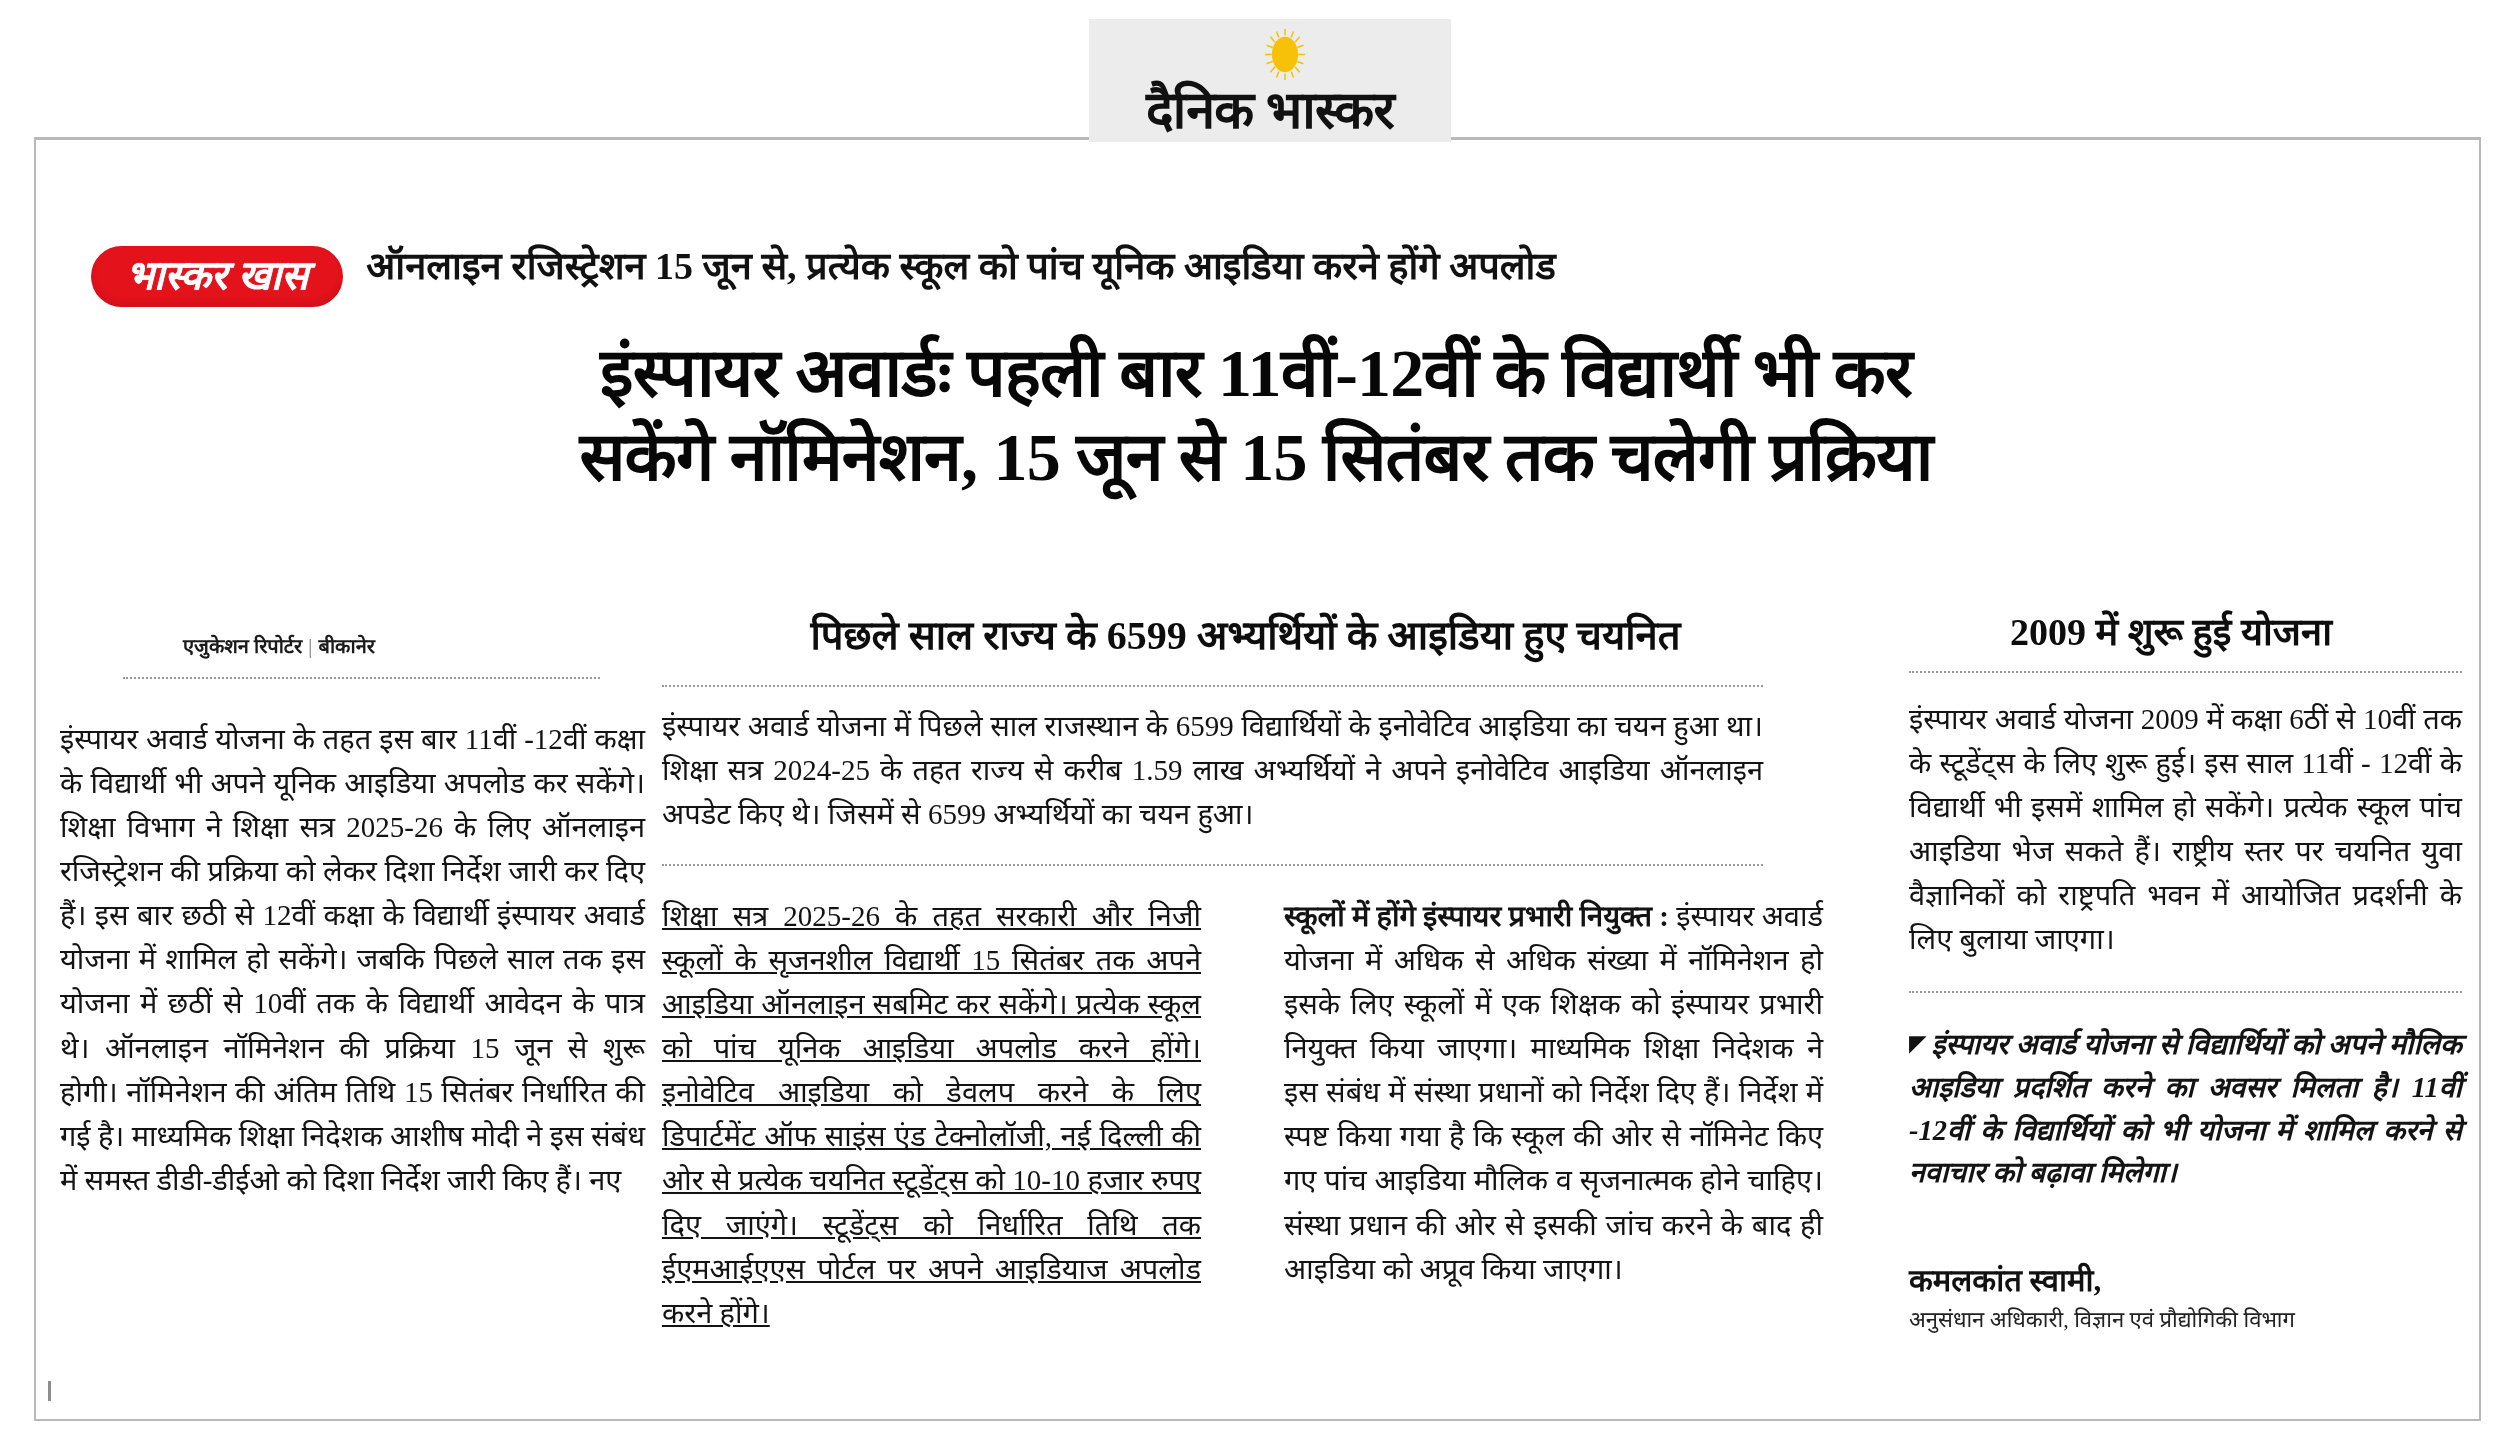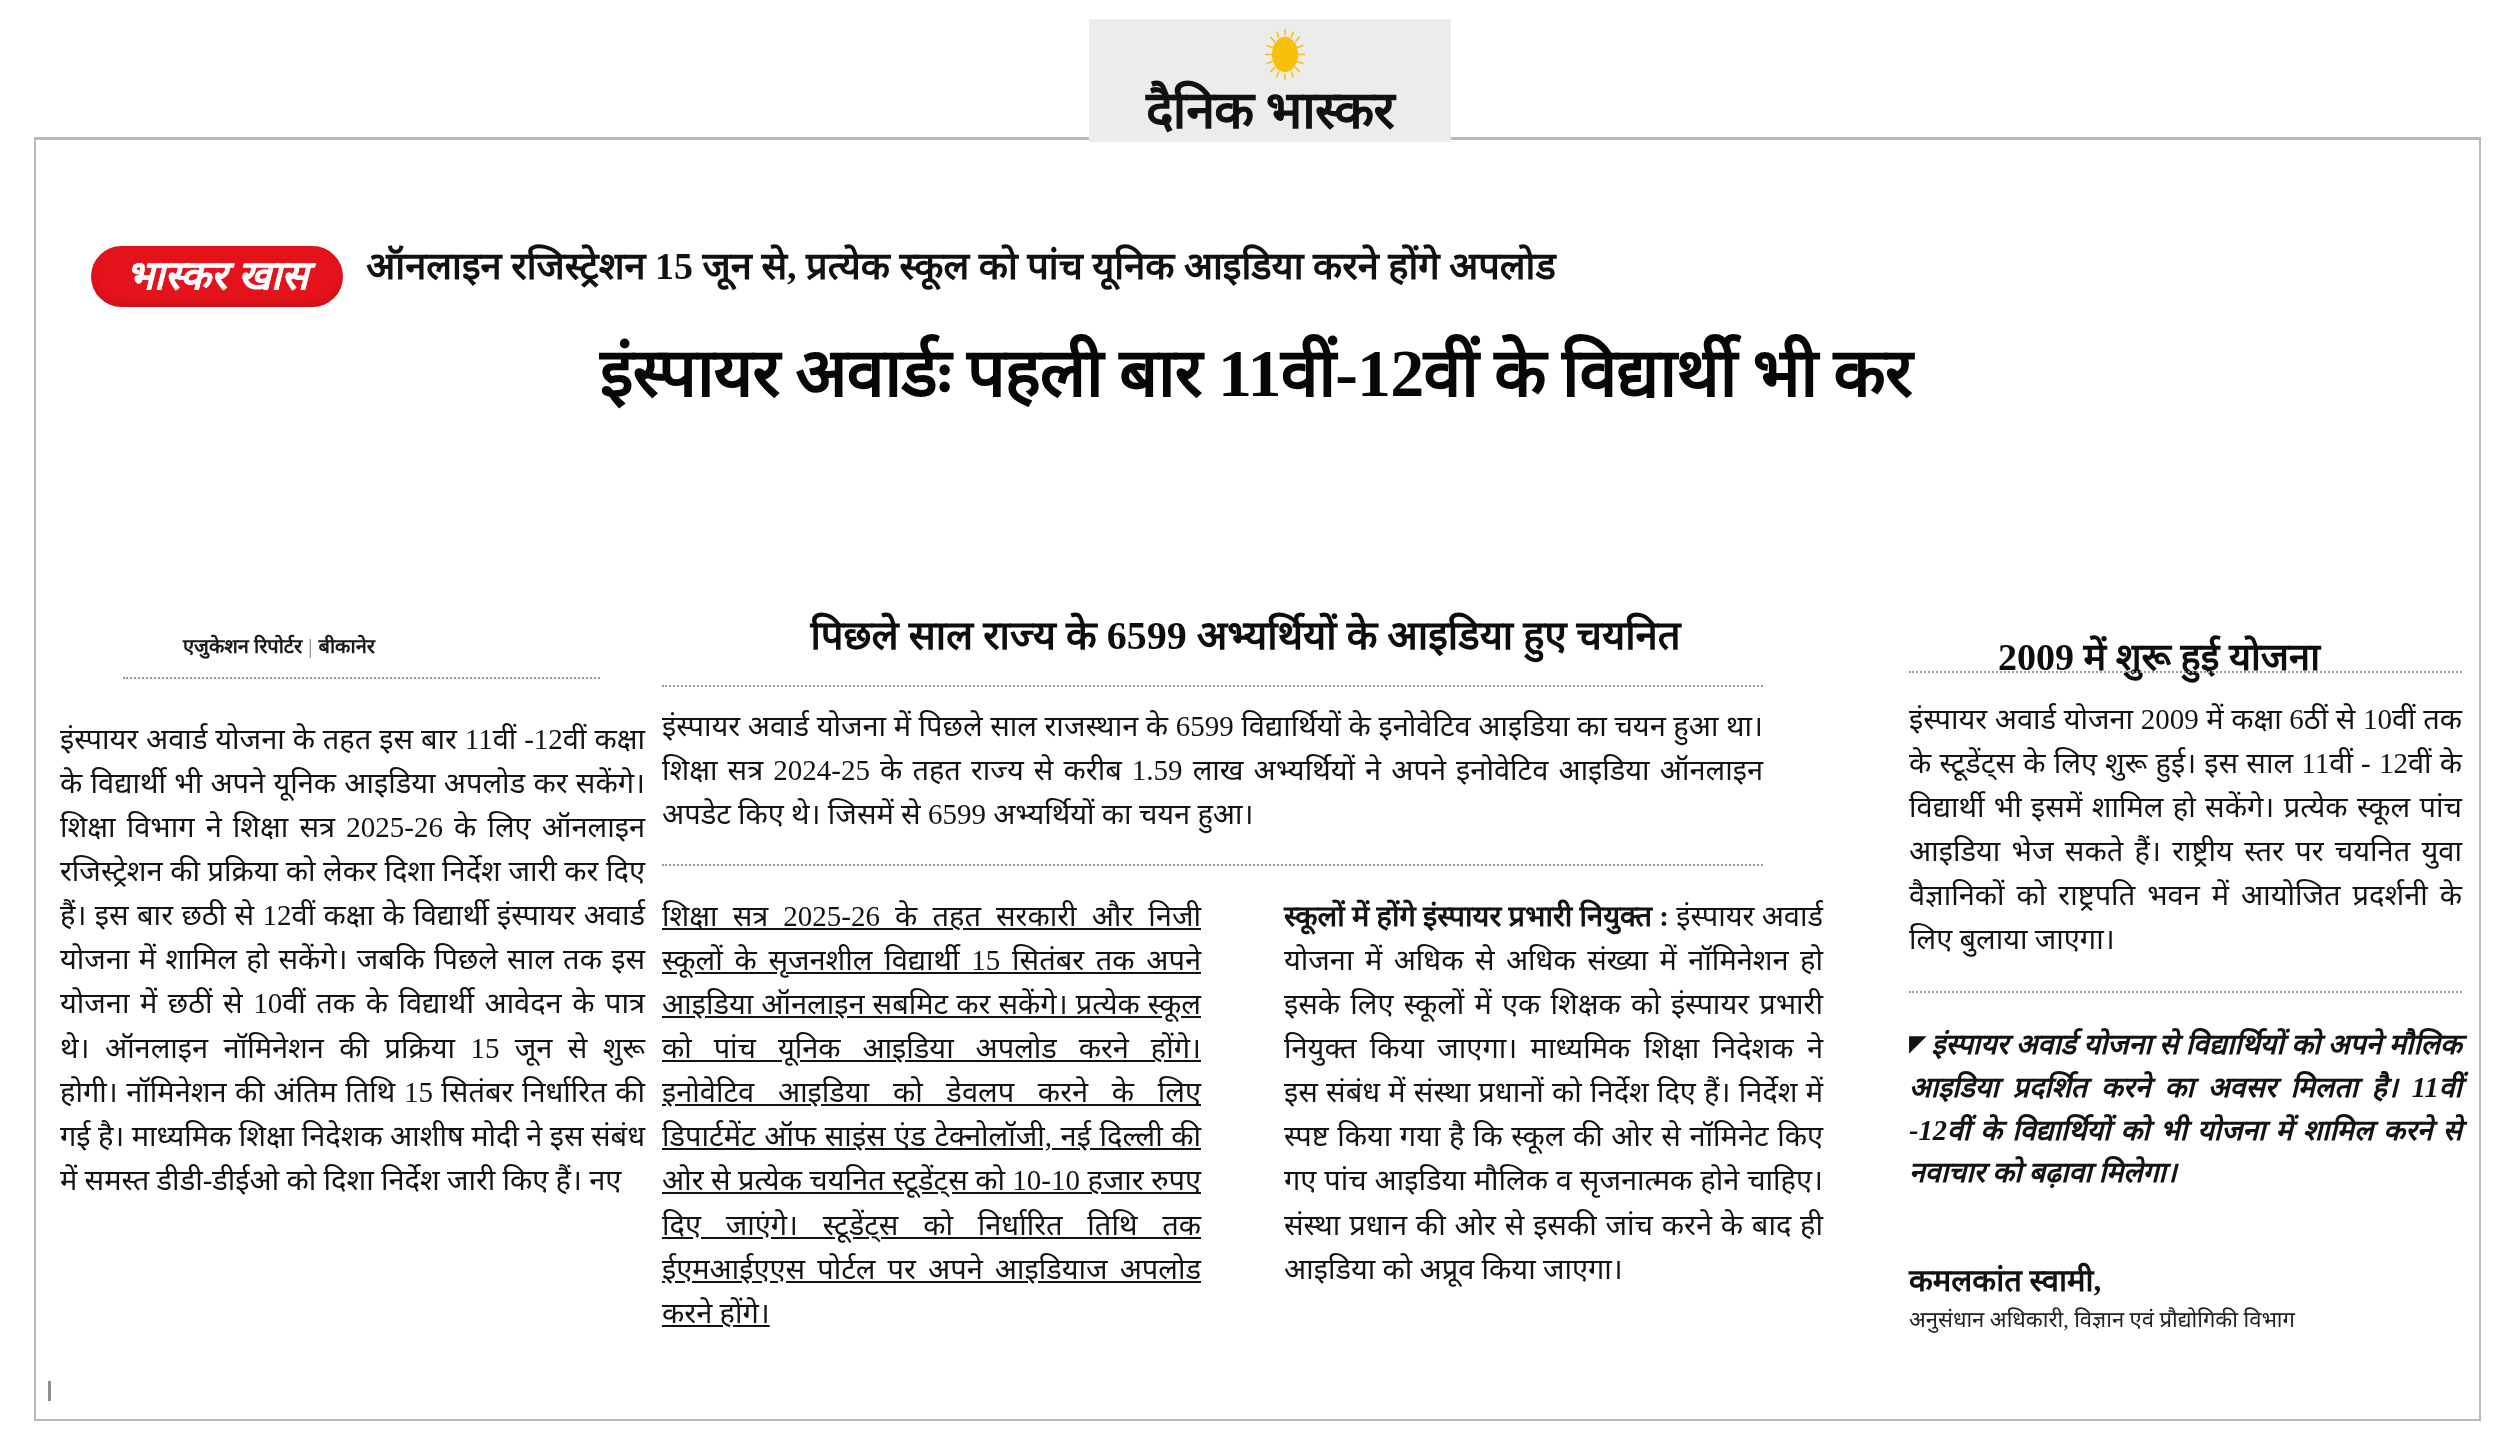--- a/index.html
+++ b/index.html
@@ -90,23 +90,23 @@
     font-family:"Liberation Serif","DejaVu Serif",serif;
     font-weight:bold;font-size:20px;color:#1a1a1a;white-space:nowrap;
   }
   .byline .sep{font-weight:normal;color:#777;padding:0 6.2px;}
   .center-head{
     position:absolute;left:608px;top:-3.1px;width:1155px;text-align:center;
     font-family:"Liberation Serif","DejaVu Serif",serif;
     font-weight:bold;font-size:40px;line-height:1.15;color:#0d0d0d;white-space:nowrap;
   }
   .right-head{
-    position:absolute;right:16px;top:-4.6px;width:554px;text-align:center;
-    font-family:"Liberation Serif","DejaVu Serif",serif;
-    font-weight:bold;font-size:38px;line-height:1.15;color:#0d0d0d;white-space:nowrap;margin-top:25px;
+    position:absolute;right:4px;top:-4.6px;width:554px;text-align:center;
+    font-family:"Liberation Serif","DejaVu Serif",serif;
+    font-weight:bold;font-size:38px;line-height:1.15;color:#0d0d0d;white-space:nowrap;
   }
 
   
   .dots{
     position:absolute;height:0;
     border-top:2.3px dotted #9a9a9a;
   }
 
   
   .col{
@@ -191,20 +191,21 @@
   <div class="frame"></div>
   <div class="tick"></div>
 
   <div class="kicker-row">
     <span class="badge">भास्कर खास</span>
     <span class="kicker-text">ऑनलाइन रजिस्ट्रेशन 15 जून से, प्रत्येक स्कूल को पांच यूनिक आइडिया करने होंगे अपलोड</span>
   </div>
 
   <div class="headline">
     <div>इंस्पायर अवार्डः पहली बार 11वीं-12वीं के विद्यार्थी भी कर</div>
+    <div>सकेंगे नॉमिनेशन, 15 जून से 15 सितंबर तक चलेगी प्रक्रिया</div>
   </div>
 
   <div class="subband">
     <div class="byline">
       <span>एजुकेशन रिपोर्टर</span><span class="sep">|</span><span>बीकानेर</span>
     </div>
     <div class="center-head">पिछले साल राज्य के 6599 अभ्यर्थियों के आइडिया हुए चयनित</div>
     <div class="right-head">2009 में शुरू हुई योजना</div>
   </div>
 

